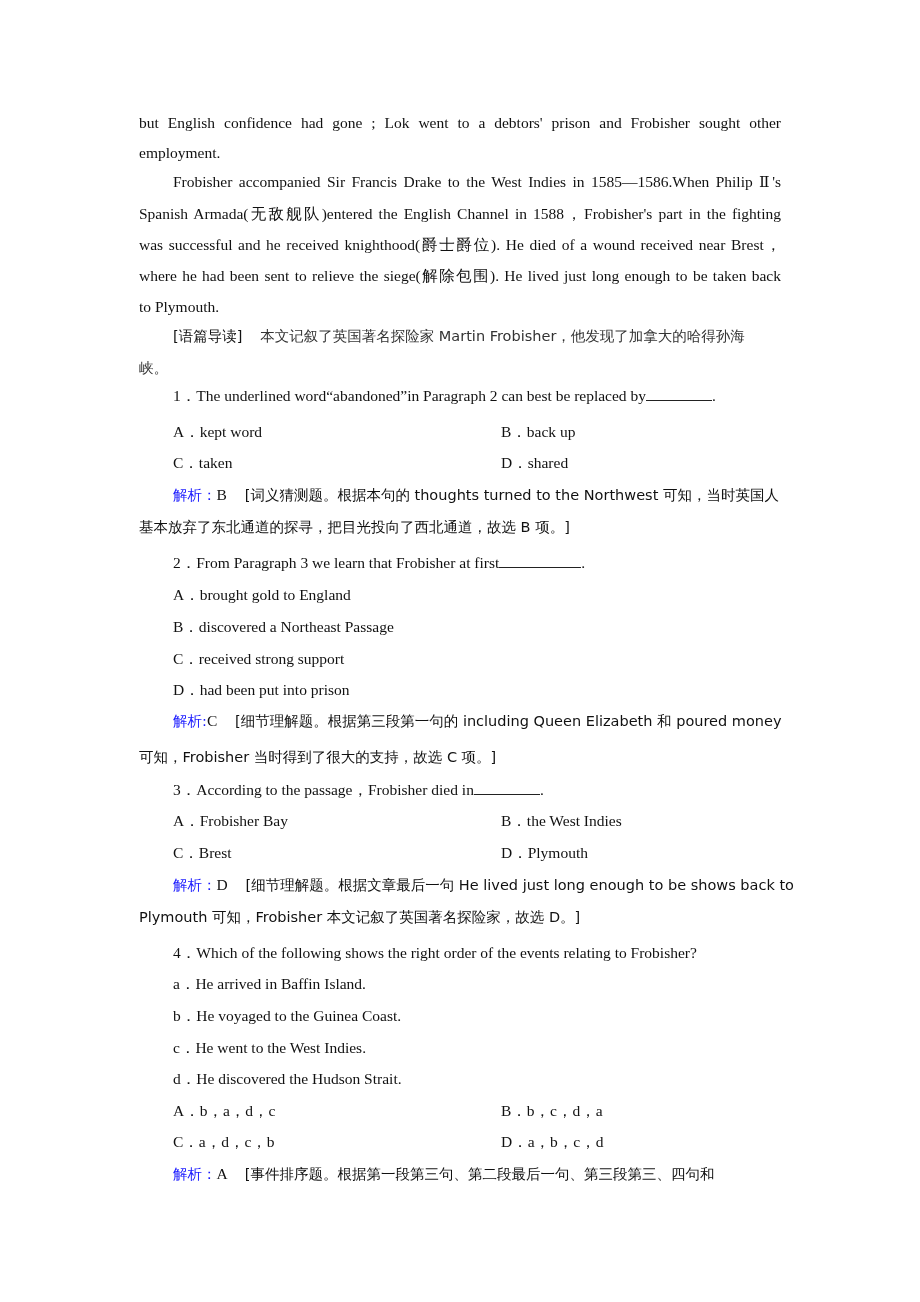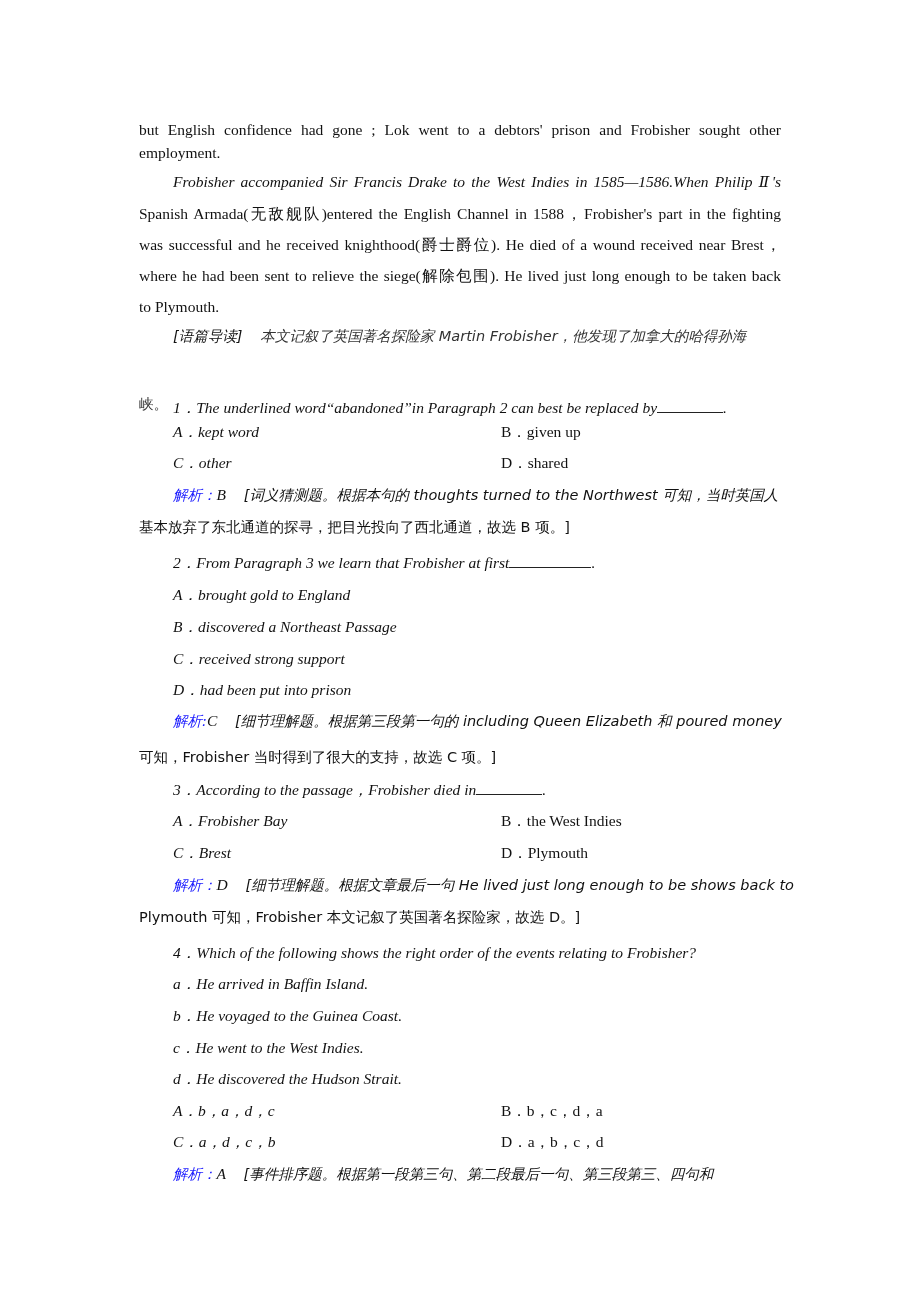--- a/index.html
+++ b/index.html
@@ -1,52 +1,52 @@
 <!DOCTYPE html>
 <html><head>
 <meta charset="utf-8">
 <style>
   html, body { margin: 0; padding: 0; background: #ffffff; }
   body { width: 920px; height: 1302px; position: relative; overflow: hidden;
          font-family: "Liberation Serif", "DejaVu Serif", serif; color: #111; }
   .page { position: absolute; left: 139px; top: 108px; width: 642px; font-size: 15.5px; }
   .line { position: absolute; left: 0; white-space: nowrap; line-height: 20px; }
   .just { width: 642px; text-align: justify; text-align-last: justify; white-space: normal; }
-  .ind { left: 34px; font-style: italic; }
+  .ind { left: 34px; }
   .colB { left: 362px; }
   .label { color: #1a1aff; }
   .blank { display: inline-block; border-bottom: 1px solid #222; height: 14px; vertical-align: baseline; }
   .cn { font-family: "DejaVu Sans", sans-serif; font-size: 14.5px; }
-  .lead { color: #333; margin-top: 36px; }
+  .lead { color: #333; }
 </style>
 </head>
 <body>
 
 <div class="page">
 
-  <div class="line just" style="top:12px">but English confidence had gone ;  Lok went to a debtors' prison and Frobisher sought other</div>
+  <div class="line just" style="top:5px">but English confidence had gone ;  Lok went to a debtors' prison and Frobisher sought other</div>
   <div class="line" style="top:35px">employment.</div>
   <div class="line ind" style="top:64px; width:608px; text-align:justify; text-align-last:justify; white-space:normal;">Frobisher accompanied Sir Francis Drake to the West Indies in 1585—1586.When Philip Ⅱ's</div>
   <div class="line just" style="top:96px">Spanish Armada(无敌舰队)entered the English Channel in 1588，Frobisher's part in the fighting</div>
   <div class="line just" style="top:127px">was successful and he received knighthood(爵士爵位).  He died of a wound received near Brest，</div>
   <div class="line just" style="top:158px">where he had been sent to relieve the siege(解除包围). He lived just long enough to be taken back</div>
   <div class="line" style="top:189px">to Plymouth.</div>
 
   <div class="line ind" style="top:218px">
     <span class="cn">[语篇导读]</span>
     <span class="cn lead" style="margin-left:14px">本文记叙了英国著名探险家 Martin Frobisher，他发现了加拿大的哈得孙海</span>
   </div>
   <div class="line cn lead" style="top:250px">峡。</div>
 
-  <div class="line ind" style="top:290px">
+  <div class="line ind" style="top:278px">
     <span>1．The underlined word“abandoned”in Paragraph 2 can best be replaced by</span><span class="blank" style="width:66px"></span><span>.</span>
   </div>
   <div class="line ind" style="top:314px">A．kept word</div>
-  <div class="line colB" style="top:314px">B．given up</div>
-  <div class="line ind" style="top:345px">C．other</div>
+  <div class="line colB" style="top:314px">B．back up</div>
+  <div class="line ind" style="top:345px">C．taken</div>
   <div class="line colB" style="top:345px">D．shared</div>
   <div class="line ind" style="top:377px">
     <span class="label cn">解析：</span><span>B</span>
     <span class="cn" style="margin-left:14px">[词义猜测题。根据本句的 thoughts turned to the Northwest 可知，当时英国人</span>
   </div>
   <div class="line cn" style="top:409px">基本放弃了东北通道的探寻，把目光投向了西北通道，故选 B 项。]</div>
 
   <div class="line ind" style="top:445px">
     <span>2．From Paragraph 3 we learn that Frobisher at first</span><span class="blank" style="width:82px"></span><span>.</span>
   </div>

